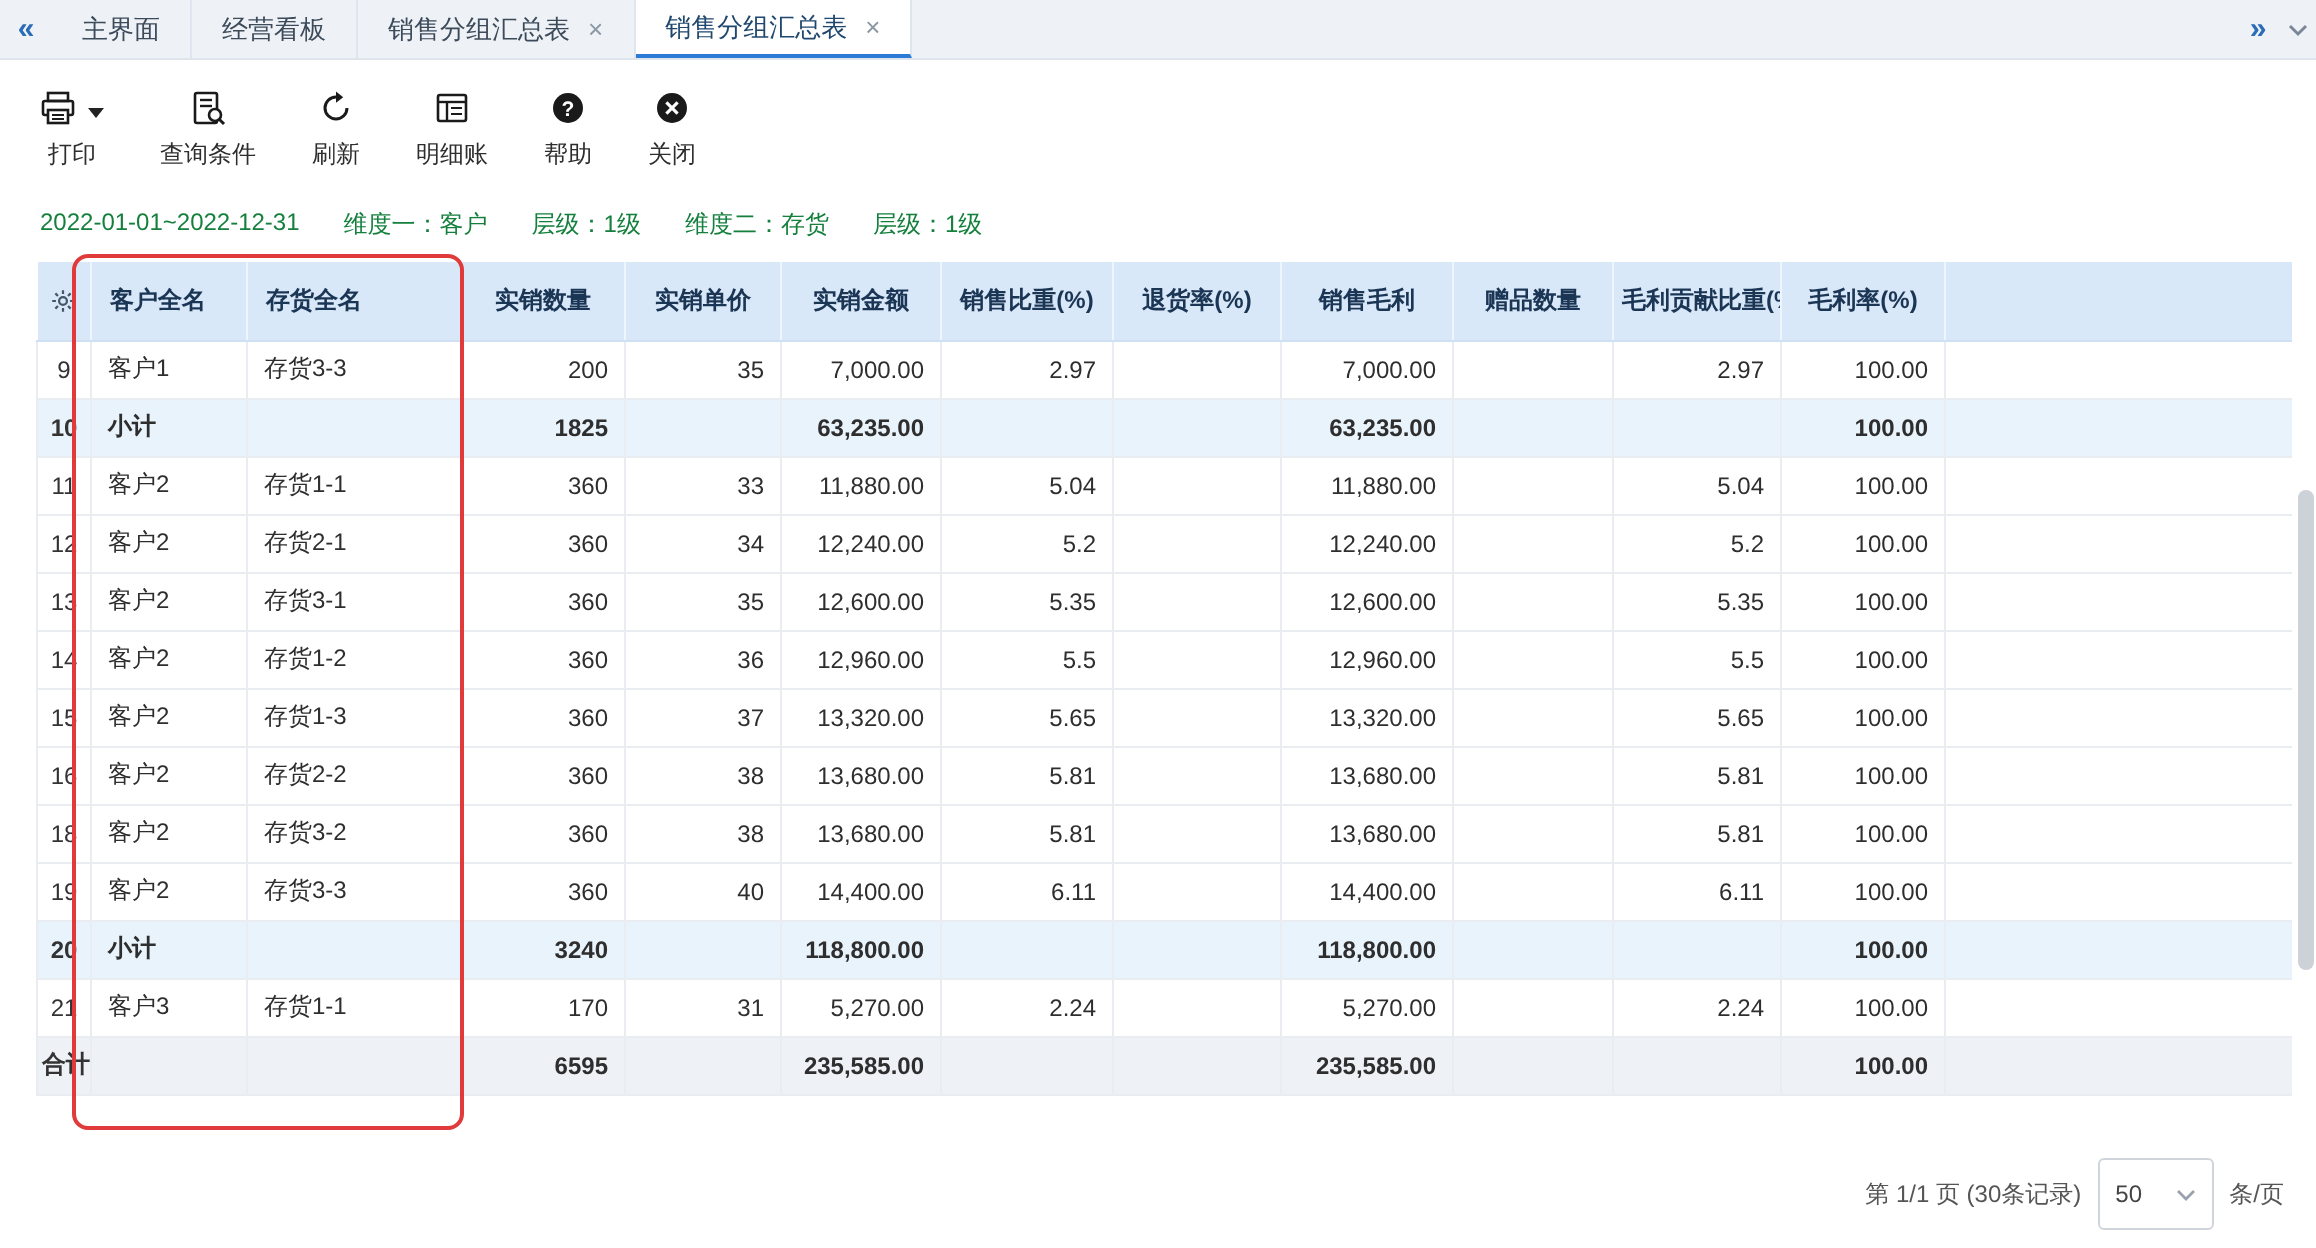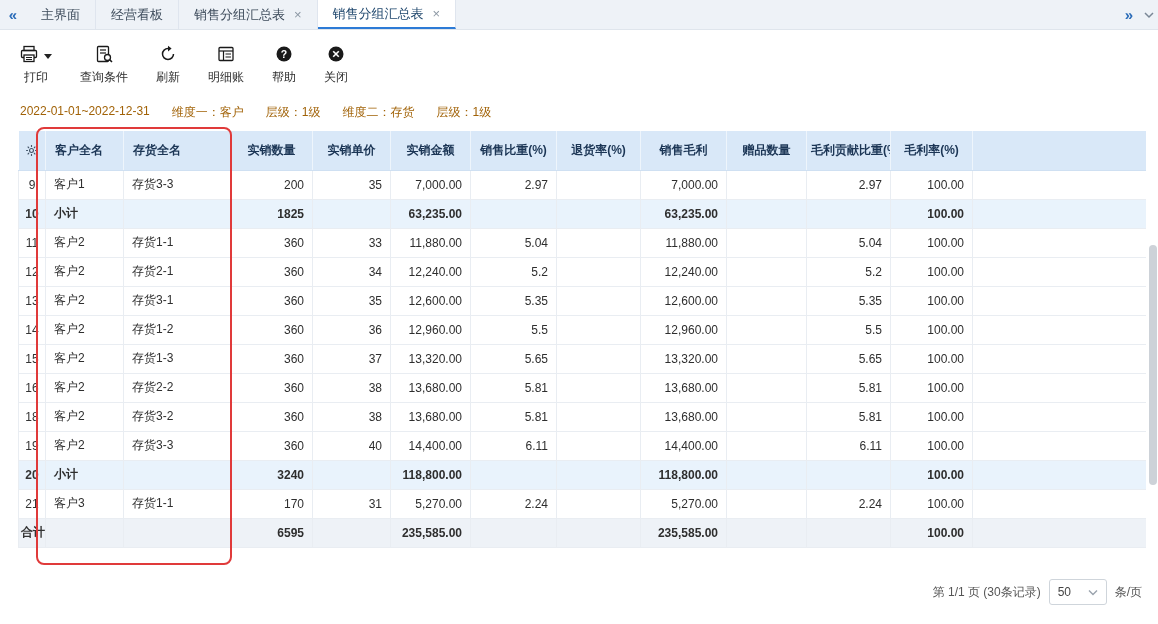--- a/index.html
+++ b/index.html
@@ -35,21 +35,21 @@
   .toolbar { position:absolute; top:46px; left:20px; display:flex; gap:28px; }
   .tool { display:flex; flex-direction:column; align-items:center; gap:5px; cursor:pointer; }
   .tool .lbl { font-size:12px; color:#2e2e2e; white-space:nowrap; }
   .icon-row { display:flex; align-items:center; height:18px; }
   .caret { width:0; height:0; margin-left:6px; margin-top:2px;
     border-left:4px solid transparent; border-right:4px solid transparent;
     border-top:5px solid #222; }
 
   
   .filters { position:absolute; top:104px; left:20px; display:flex; gap:22px;
-    font-size:12px; color:#a16207; }
+    font-size:12px; color:#15803d; }
 
   
   .tablewrap { position:absolute; top:131px; left:18px; width:1127px; }
   table { border-collapse:collapse; table-layout:fixed; width:1127px; font-size:12px; }
   th {
     background:#d9e8f8; color:#1b3555; font-weight:bold; height:39px;
     border-right:1px solid #eef5fc; border-bottom:1px solid #cfe0f2;
     text-align:center; overflow:hidden; white-space:nowrap; padding:0 4px;
   }
   th.hl { text-align:left; padding-left:9px; }
@@ -67,21 +67,21 @@
 
   
   .annotation {
     position:absolute; left:36px; top:127px; width:196px; height:438px;
     border:2px solid #e03a3a; border-radius:8px; pointer-events:none; z-index:5;
   }
 
   
   .pagination { position:absolute; top:579px; right:16px; display:flex;
     align-items:center; gap:8px; color:#555; font-size:12px; }
-  .page-select { width:58px; height:26px; border:1px solid #cfd5db; border-radius:3px;
+  .page-select { width:58px; height:36px; border:1px solid #cfd5db; border-radius:3px;
     background:#fff; display:flex; align-items:center; justify-content:space-between;
     padding:8px 8px; color:#444; cursor:pointer; }
 
   
   .scroll-thumb { position:absolute; right:1px; top:245px; width:8px; height:240px;
     background:#cdd2d8; border-radius:4px; }
 </style>
 </head>
 <body>
 

